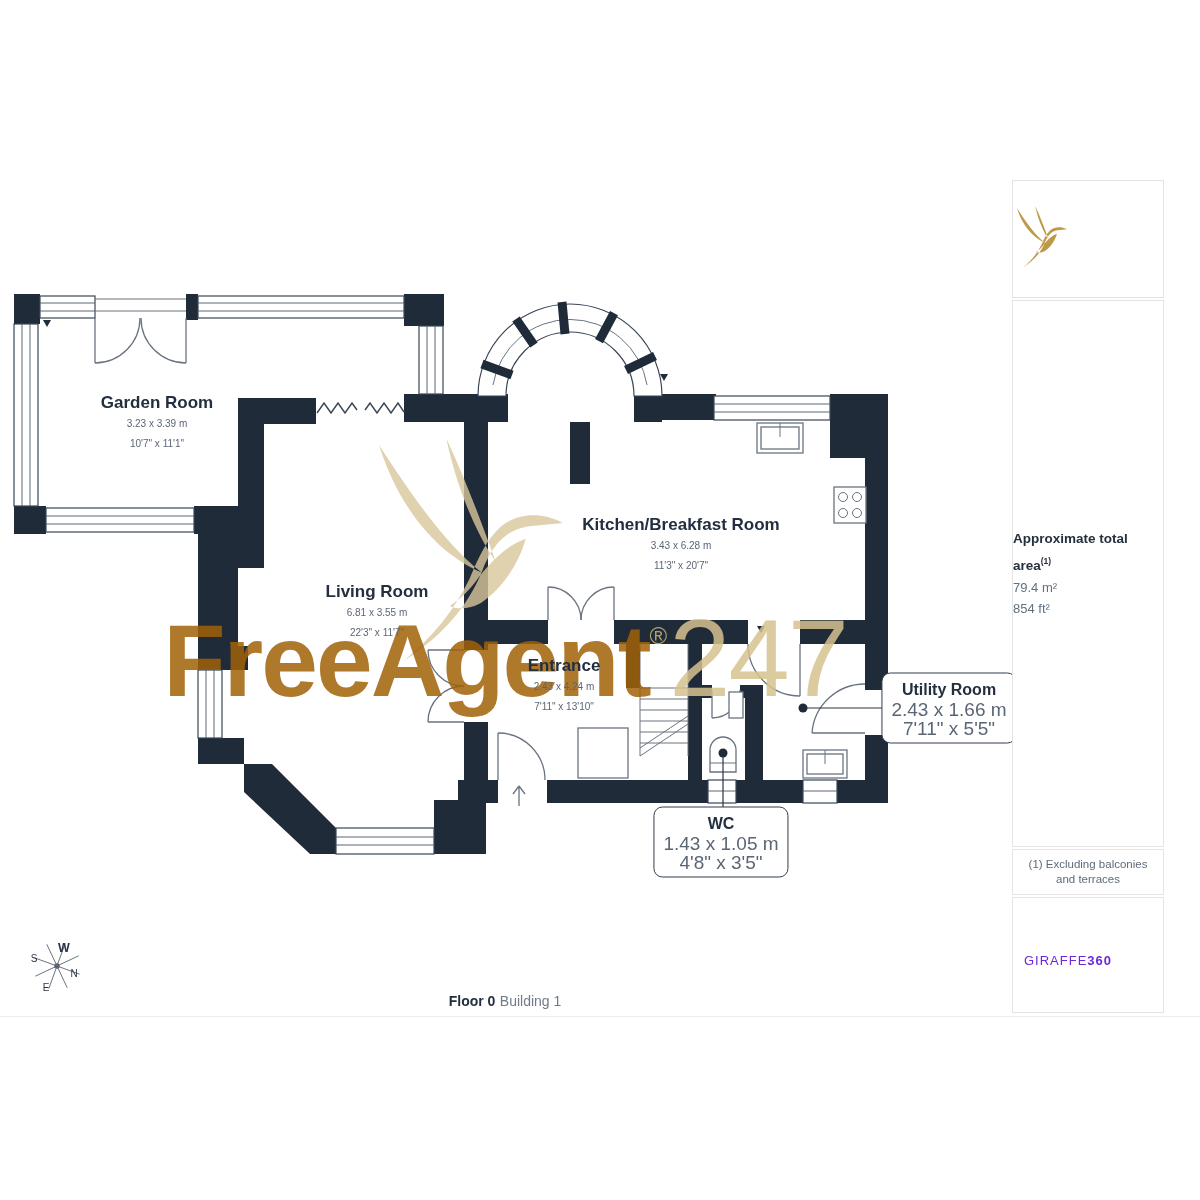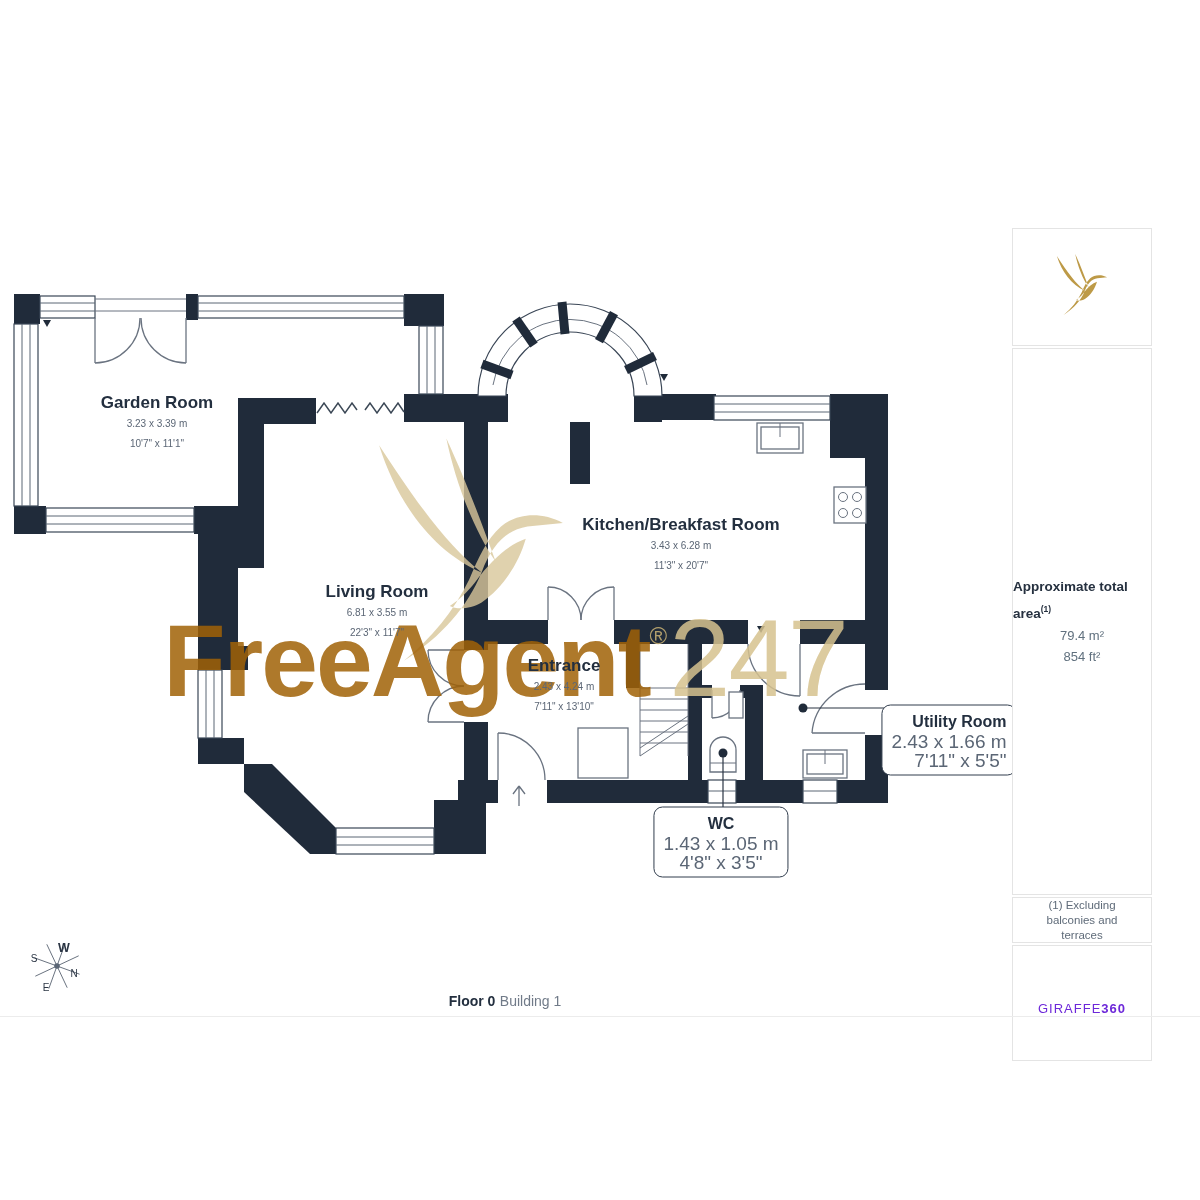--- a/index.html
+++ b/index.html
@@ -34,22 +34,22 @@
   .room-name{font-size:17px;font-weight:700;color:#232f3f;line-height:23px;}
   .room-dim{font-size:10px;color:#5b6675;line-height:20px;}
 
   
   .callout{position:absolute;transform:translate(-50%,-50%);text-align:center;background:#fff;
     border:1.6px solid #313d4d;border-radius:9px;padding:5px 9px;white-space:nowrap;}
   .callout .room-name{font-size:16px;line-height:21px;}
   .callout .room-dim{font-size:19px;line-height:19px;}
 
   
-  .side-panel{position:absolute;left:1012px;width:140px;background:#fff;border:1px solid #e4e4e4;
-    box-sizing:border-box;display:flex;align-items:center;justify-content:center;flex-direction:column;margin-top:48px;}
+  .side-panel{position:absolute;left:1012px;width:152px;background:#fff;border:1px solid #e4e4e4;
+    box-sizing:border-box;display:flex;justify-content:center;flex-direction:column;}
   .p-logo{top:180px;height:118px;}
   .p-logo svg{fill:#bd9a47;}
   .p-area{top:300px;height:547px;}
   .area-title{font-size:13.5px;font-weight:700;color:#25303f;line-height:22px;}
   .area-title sup{font-size:8.5px;}
   .area-val{font-size:13px;color:#60707e;line-height:21px;}
   .p-note{top:849px;height:46px;padding:0 12px;}
   .note-text{font-size:11.5px;color:#5f6b79;text-align:center;line-height:15px;}
   .p-legal{top:897px;height:116px;padding:0 11px;}
   .legal-text{font-size:11.5px;color:#5f6b79;text-align:center;line-height:15px;}
@@ -287,21 +287,21 @@
       <div class="room-name">Entrance</div>
       <div class="room-dim">2.43 x 4.24 m</div>
       <div class="room-dim">7'11" x 13'10"</div>
     </div>
 
     <div class="callout" style="left:721px;top:842px;">
       <div class="room-name">WC</div>
       <div class="room-dim">1.43 x 1.05 m</div>
       <div class="room-dim">4'8" x 3'5"</div>
     </div>
-    <div class="callout" style="left:949px;top:740px;text-align:right;">
+    <div class="callout" style="left:949px;top:708px;">
       <div class="room-name">Utility Room</div>
       <div class="room-dim">2.43 x 1.66 m</div>
       <div class="room-dim">7'11" x 5'5"</div>
     </div>
 
     <div class="footer">
       <span class="floor">Floor 0</span>
       <span class="building">Building 1</span>
     </div>
   </div>

